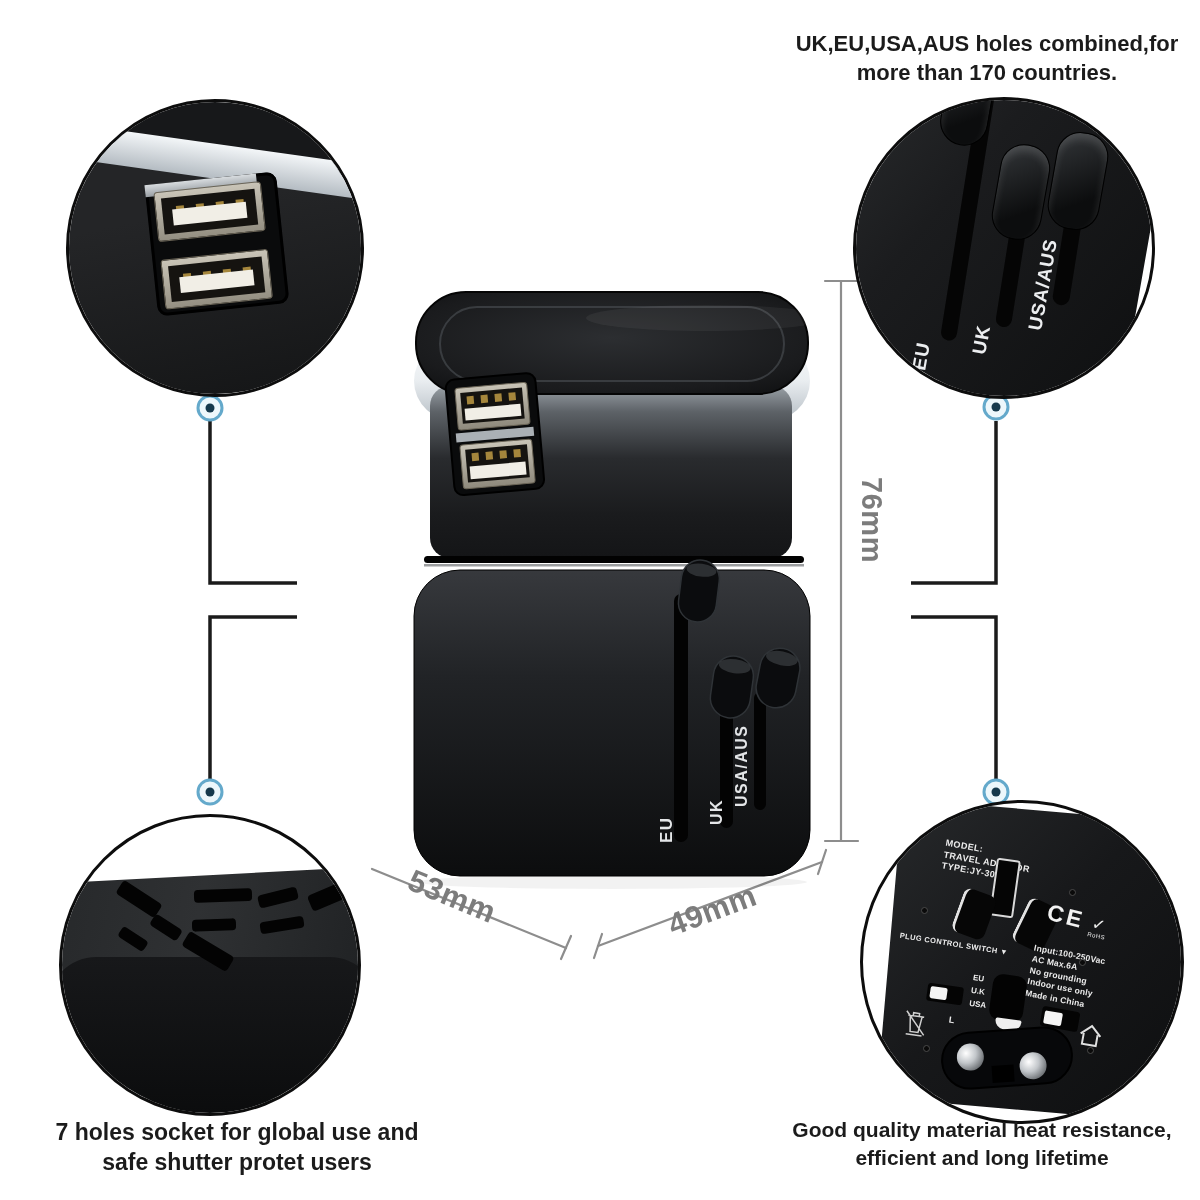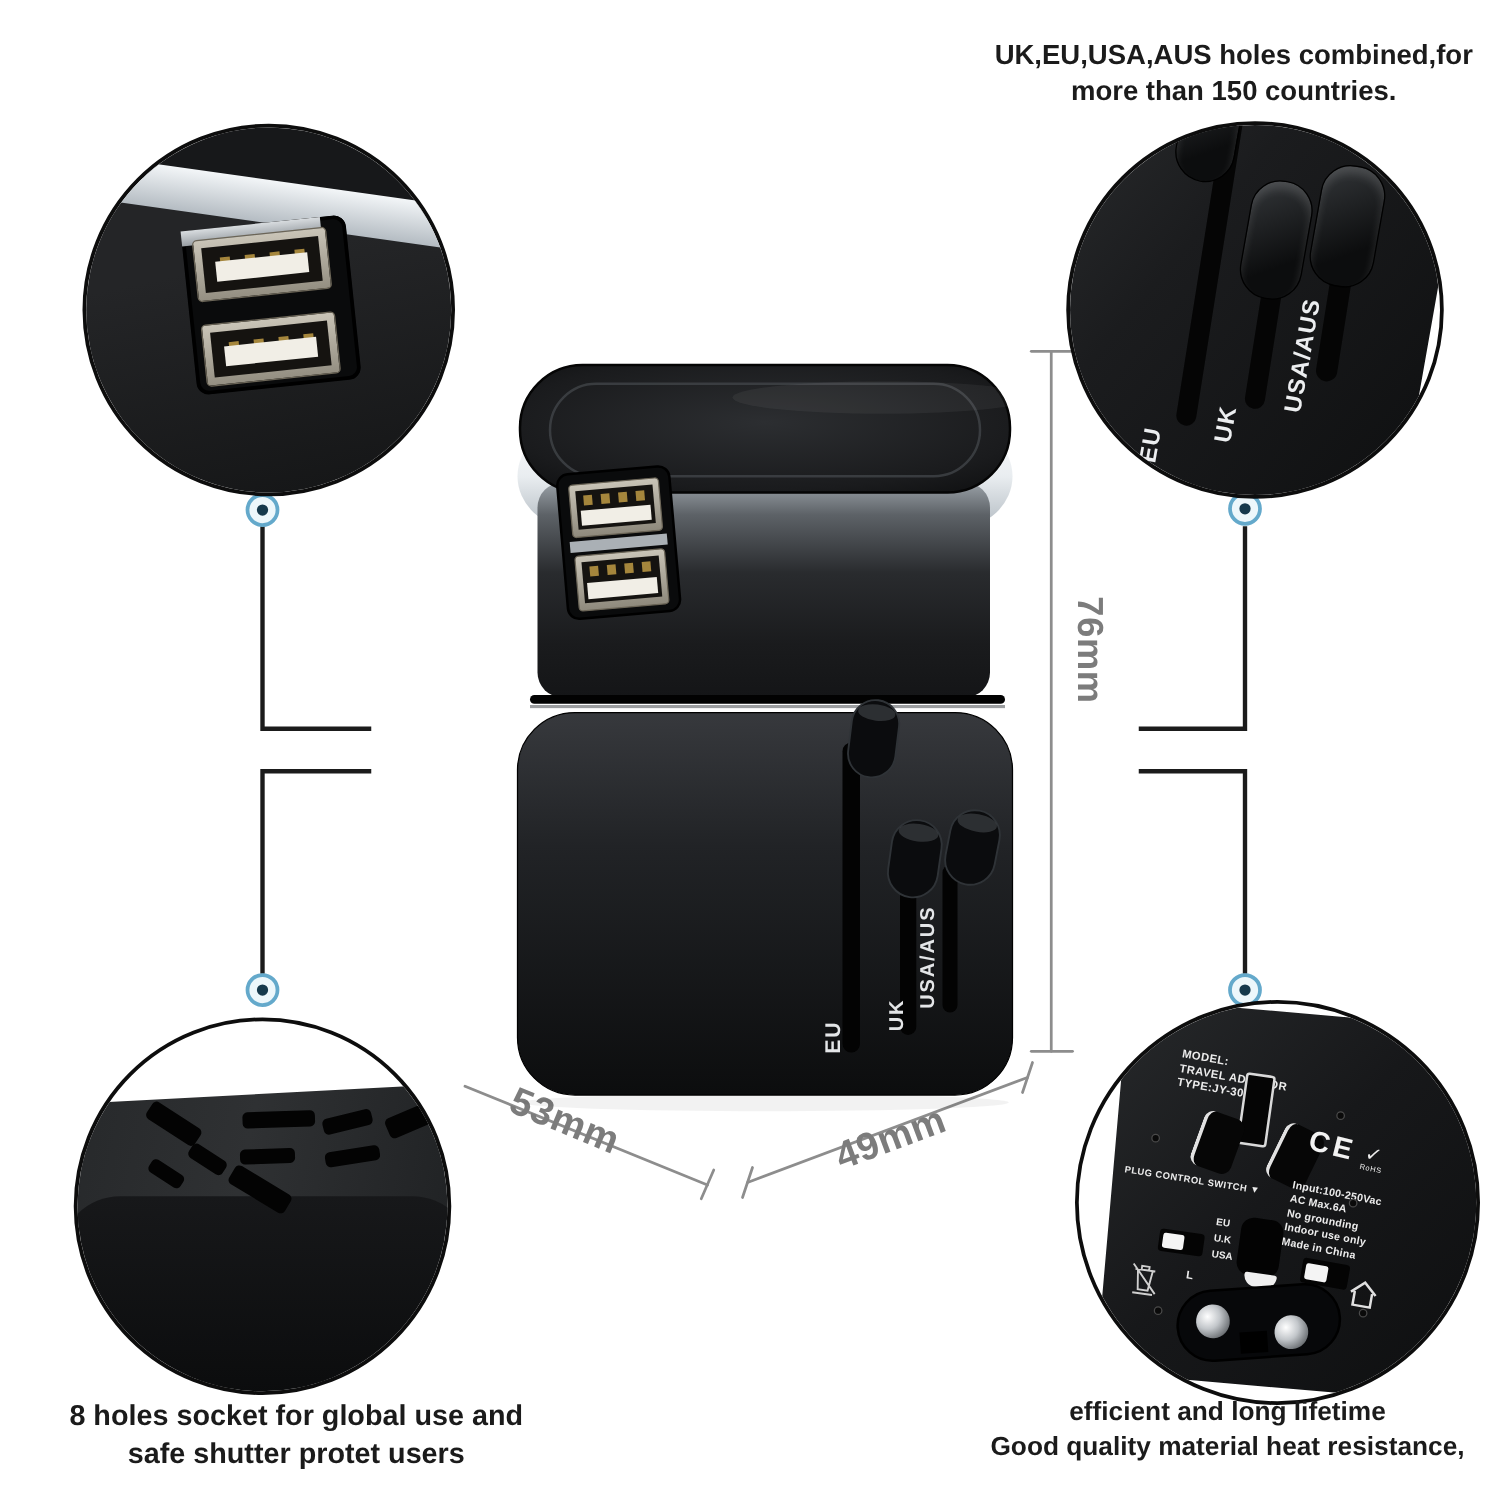--- a/index.html
+++ b/index.html
@@ -103,29 +103,29 @@
   .br-screw{position:absolute;width:7px;height:7px;border-radius:50%;background:#0a0a0a;border:1px solid #4a4a4a;}
   .br-icon{position:absolute;}
 </style>
 </head>
 <body>
 
 <div class="canvas">
 
   <div class="caption cap-tr">
     <div class="cap-line">UK,EU,USA,AUS holes combined,for</div>
-    <div class="cap-line">more than 150 countries.</div>
+    <div class="cap-line">more than 170 countries.</div>
   </div>
   <div class="caption cap-bl">
-    <div class="cap-line">8 holes socket for global use and</div>
+    <div class="cap-line">7 holes socket for global use and</div>
     <div class="cap-line">safe shutter protet users</div>
   </div>
   <div class="caption cap-br">
+    <div class="cap-line">Good quality material heat resistance,</div>
     <div class="cap-line">efficient and long lifetime</div>
-    <div class="cap-line">Good quality material heat resistance,</div>
   </div>
 
   <svg class="overlay" width="1200" height="1200" viewBox="0 0 1200 1200">
     <g stroke="#1b1b1b" stroke-width="3.5" fill="none">
       <polyline points="210,421 210,583 297,583"></polyline>
       <polyline points="297,617 210,617 210,779"></polyline>
       <polyline points="996,421 996,583 911,583"></polyline>
       <polyline points="911,617 996,617 996,779"></polyline>
     </g>
     <g>

